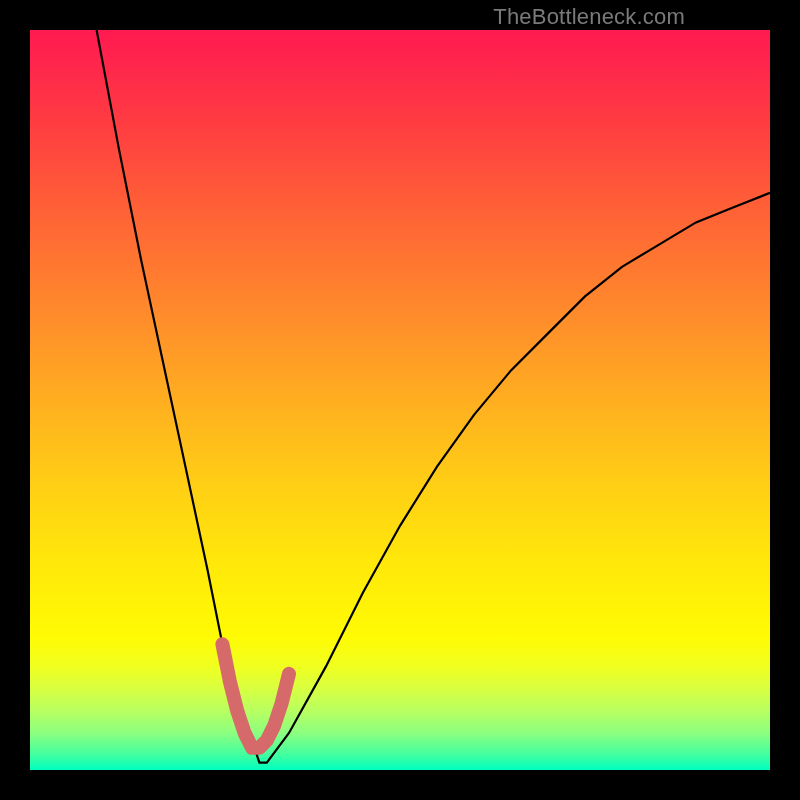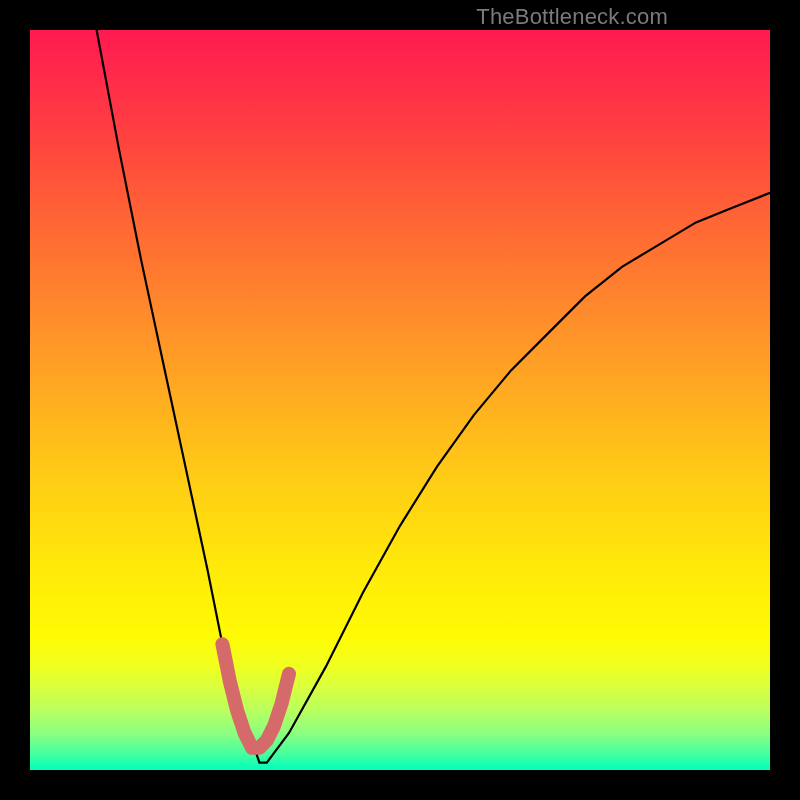--- a/index.html
+++ b/index.html
@@ -11,20 +11,21 @@
     overflow: hidden;
     font-family: Arial, Helvetica, sans-serif;
   }
   .frame {
     position: absolute;
     left: 0;
     top: 0;
     width: 702px;
     height: 800px;
     background: #000;
+    padding-left: 17px;
   }
   .plot {
     position: absolute;
     left: 30px;
     top: 30px;
     width: 740px;
     height: 740px;
     overflow: hidden;
   }
   .gradient {

